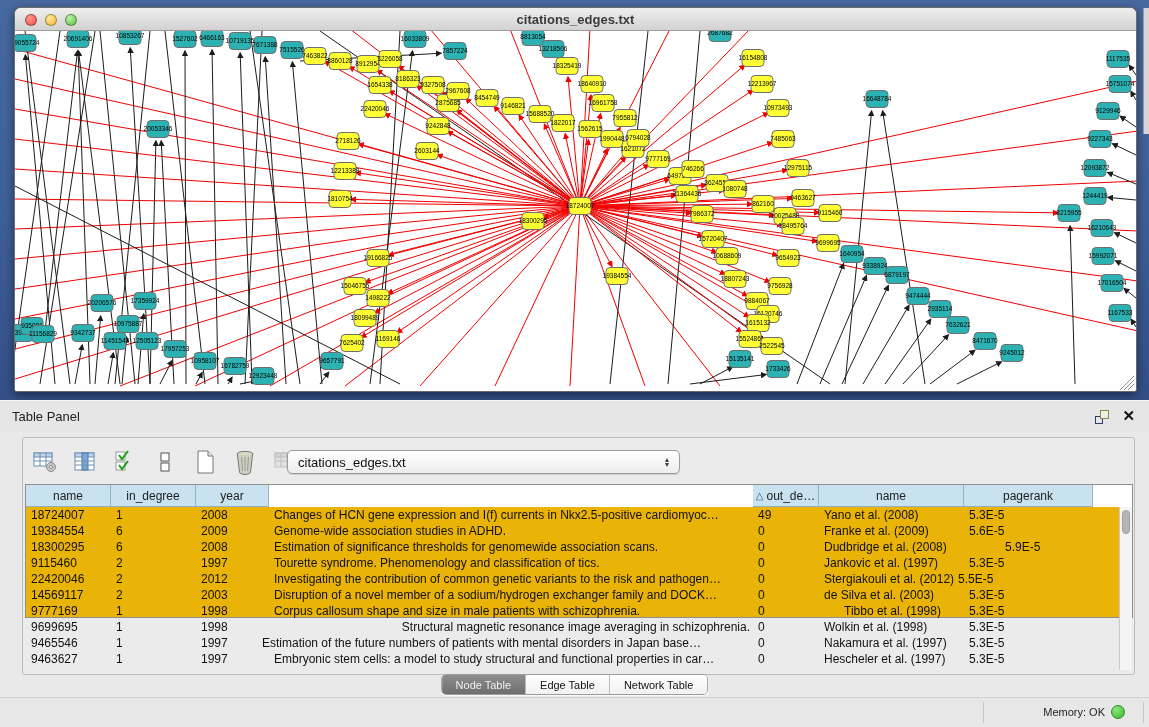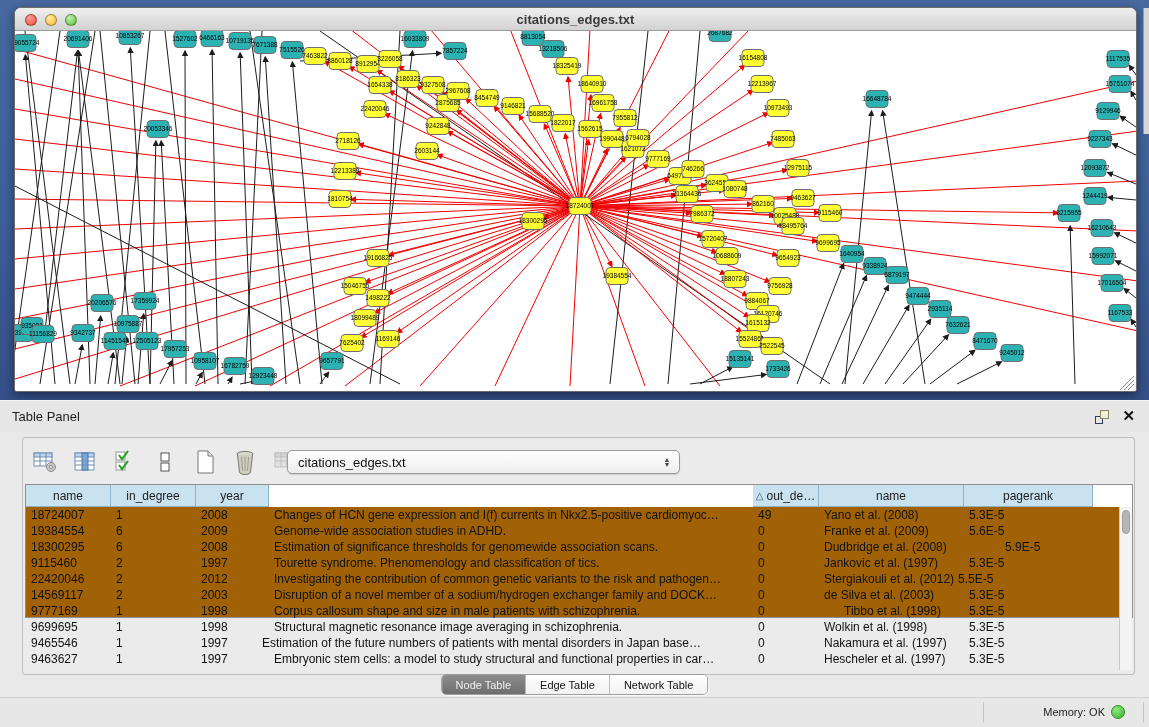--- a/index.html
+++ b/index.html
@@ -42,21 +42,21 @@
   .tbtn{width:30px;height:28px;display:flex;align-items:center;justify-content:center;cursor:pointer;}
   .fx{font-family:"Liberation Serif",serif;font-style:italic;font-weight:bold;font-size:15px;color:#1a1a1a;}
 
   .combo{position:absolute;left:287px;top:450px;width:393px;height:24px;border:1px solid #9a9a9a;border-radius:5px;
     background:linear-gradient(180deg,#ffffff,#ededed);box-shadow:0 1px 1px rgba(0,0,0,.12);
     display:flex;align-items:center;cursor:pointer;}
   .combo-text{flex:1;padding-left:10px;font-size:13px;color:#111;}
   .combo-step{width:18px;display:flex;flex-direction:column;align-items:center;line-height:5px;padding-right:6px;}
   .combo-step span{font-size:7px;color:#444;}
 
-  .table{position:absolute;left:25px;top:484px;width:1108px;height:134px;background:#a16207;border:1px solid #8f8f8f;}
+  .table{position:absolute;left:25px;top:484px;width:1108px;height:134px;background:#eab308;border:1px solid #8f8f8f;}
   .thead{position:absolute;left:0;top:0;height:22px;width:1106px;background:#fff;}
   .th{position:absolute;top:0;height:22px;background:#c9e2ef;border-right:1px solid #93b7ca;border-bottom:1px solid #8fb0c2;
      font-size:12px;color:#222;display:flex;align-items:center;justify-content:center;cursor:pointer;}
   .th .sort{font-size:10px;color:#3c586b;margin-right:3px;}
   .tbody{position:absolute;left:0;top:22px;width:1095px;height:163px;overflow:hidden;}
   .tr{position:absolute;left:0;width:100%;height:16px;cursor:default;}
   .td{position:absolute;top:1px;font-size:12px;color:#111;white-space:nowrap;overflow:hidden;}
   .vscroll{position:absolute;right:0;top:22px;width:13px;height:163px;background:#f4f4f4;border-left:1px solid #c9c9c9;}
   .vthumb{position:absolute;left:2px;top:3px;width:8px;height:24px;border-radius:5px;background:#b5b5b5;border:1px solid #9f9f9f;}
 
@@ -895,21 +895,21 @@
           <div class="td" style="left: 175px; width: 65px;">1998</div>
           <div class="td" style="left: 248px; width: 476px;">Corpus callosum shape and size in male patients with schizophrenia.</div>
           <div class="td" style="left: 732px; width: 58px;">0</div>
           <div class="td" style="left: 798px; width: 137px; text-align: center;">Tibbo et al. (1998)</div>
           <div class="td" style="left: 943px; width: 121px;">5.3E-5</div>
         </div>
         <div class="tr" style="top: 112px;">
           <div class="td" style="left: 5px; width: 77px;">9699695</div>
           <div class="td" style="left: 90px; width: 77px;">1</div>
           <div class="td" style="left: 175px; width: 65px;">1998</div>
-          <div class="td" style="left: 248px; width: 476px;">Structural magnetic resonance image averaging in schizophrenia.</div>
+          <div class="td" style="left: 248px; width: 476px; text-align: right;">Structural magnetic resonance image averaging in schizophrenia.</div>
           <div class="td" style="left: 732px; width: 58px;">0</div>
           <div class="td" style="left: 798px; width: 137px;">Wolkin et al. (1998)</div>
           <div class="td" style="left: 943px; width: 121px;">5.3E-5</div>
         </div>
         <div class="tr" style="top: 128px;">
           <div class="td" style="left: 5px; width: 77px;">9465546</div>
           <div class="td" style="left: 90px; width: 77px;">1</div>
           <div class="td" style="left: 175px; width: 65px;">1997</div>
           <div class="td" style="left: 236px; width: 476px;">Estimation of the future numbers of patients with mental disorders in Japan base…</div>
           <div class="td" style="left: 732px; width: 58px;">0</div>

